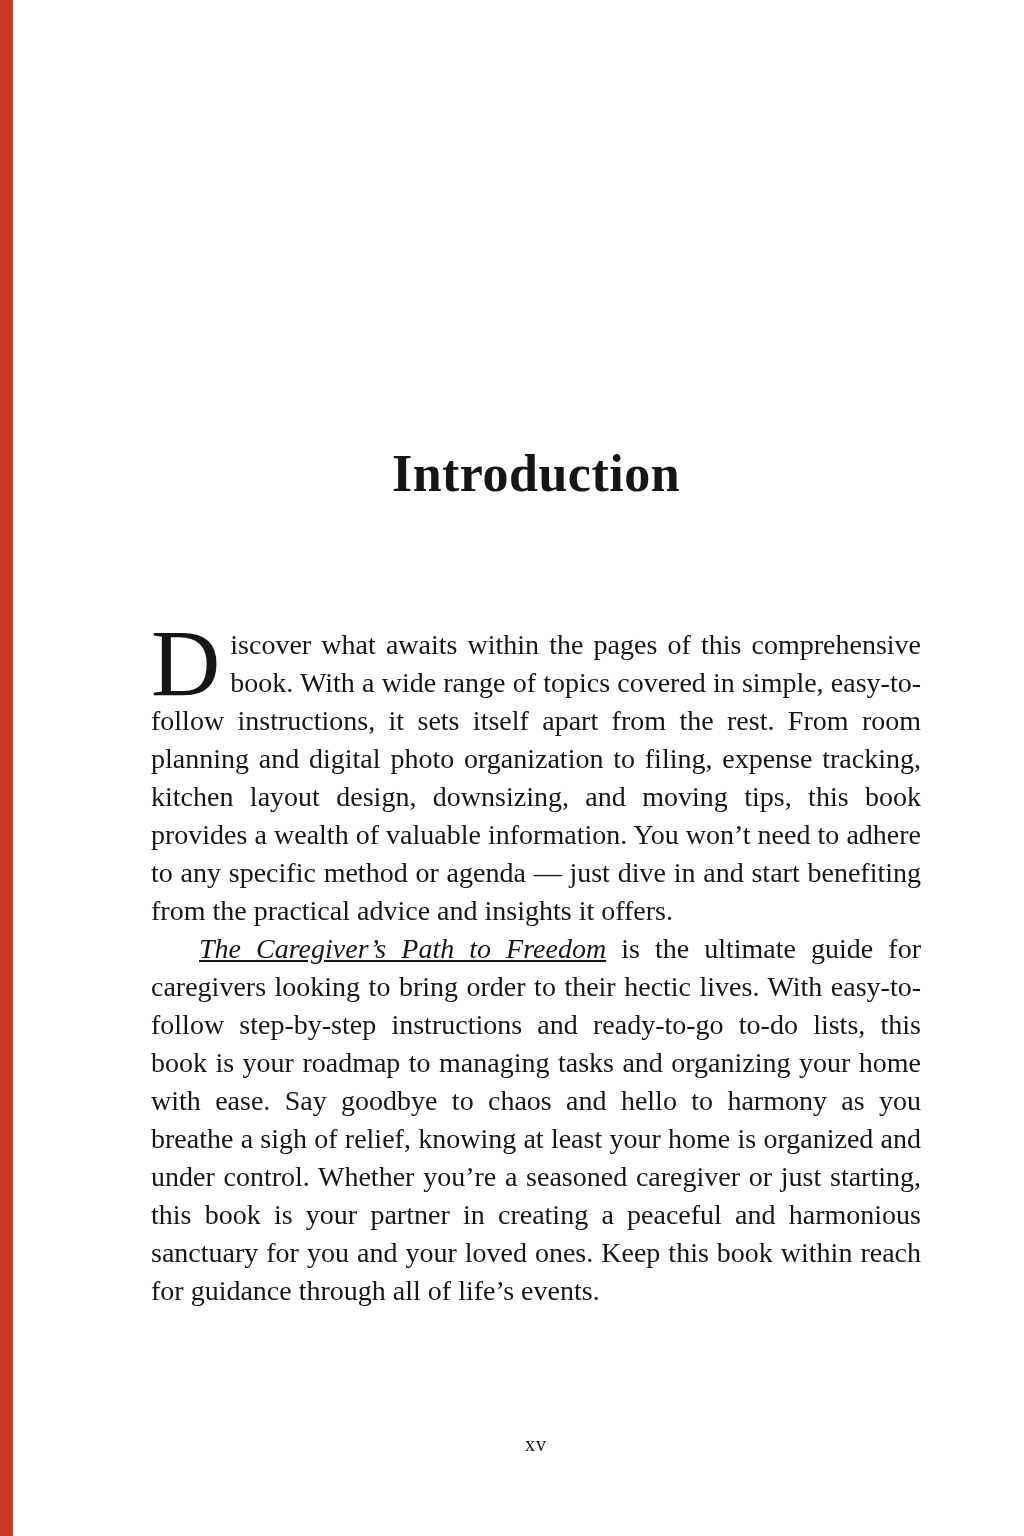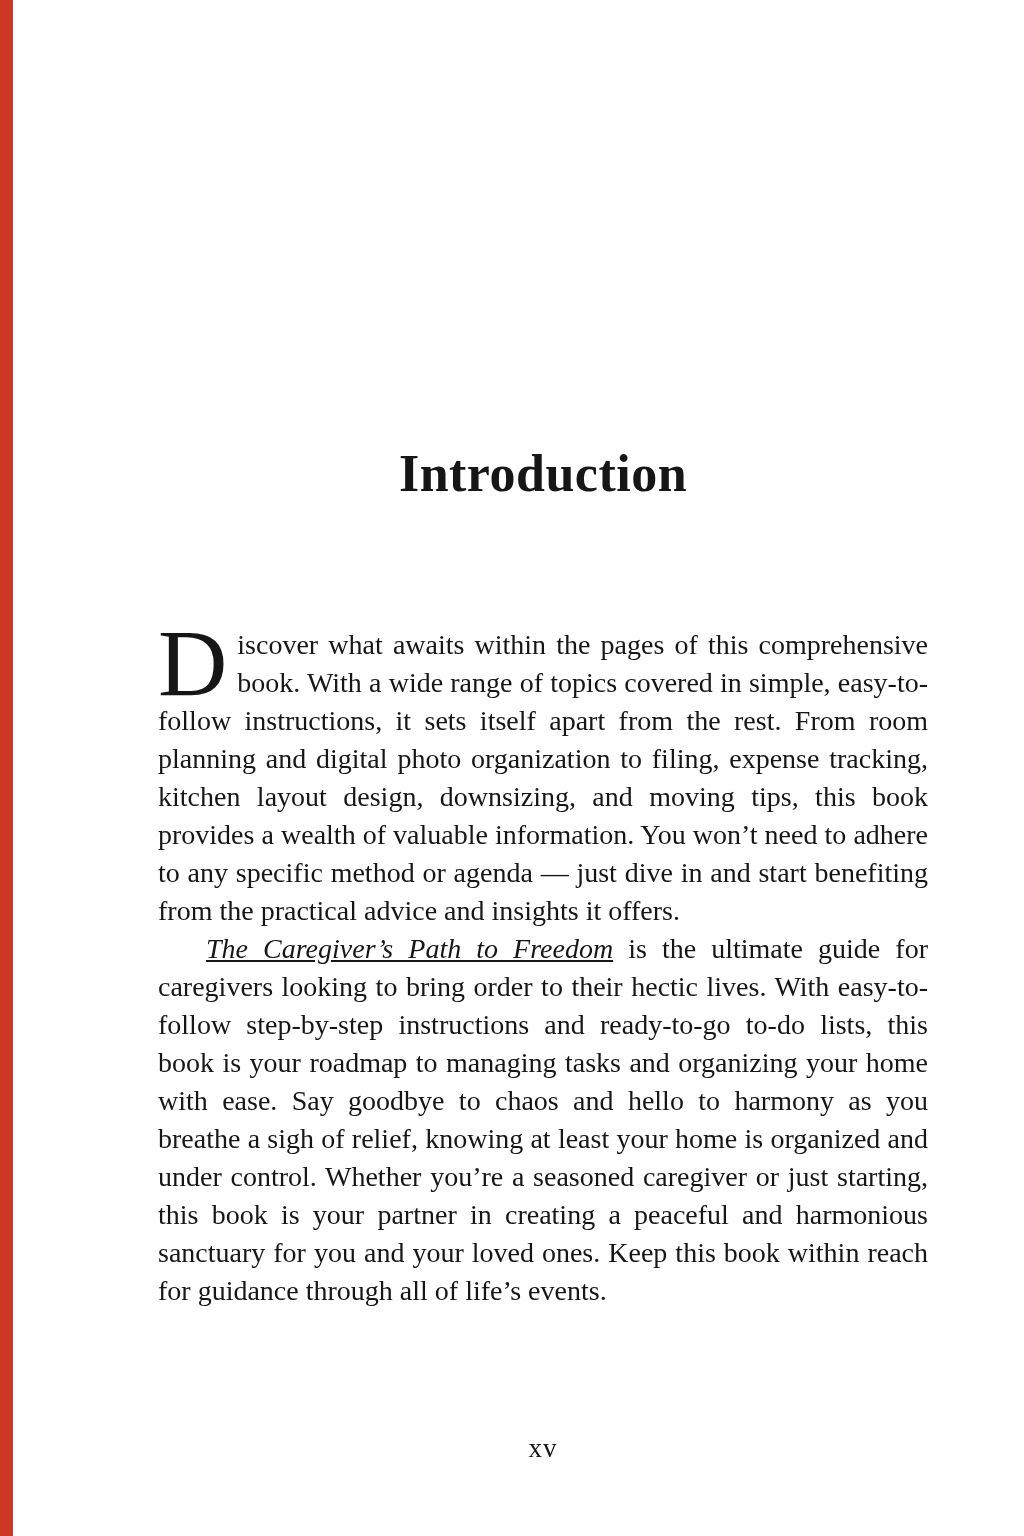--- a/index.html
+++ b/index.html
@@ -19,21 +19,21 @@
   .accent-stripe {
     position: absolute;
     left: 0;
     top: 0;
     width: 13px;
     height: 100%;
     background: #cc3726; 
   }
   .content {
     position: absolute;
-    left: 158px;
+    left: 151px;
     top: 0;
     width: 770px;
     height: 100%;
   }
   .title {
     margin: 0;
     padding-top: 448px;
     text-align: center;
     font-size: 52px;
     line-height: 1;
@@ -66,21 +66,21 @@
   .book-title-italic {
     font-style: italic;
     text-decoration: underline;
   }
   .folio {
     position: absolute;
     top: 1433px;
     left: 0;
     width: 100%;
     text-align: center;
-    font-size: 27px;
+    font-size: 20px;
     letter-spacing: 1px;
     color: #161616;
   }
 </style>
 </head>
 <body>
 
 <div class="page">
 
   <div class="accent-stripe" style="background: rgb(204, 55, 38);"></div>

